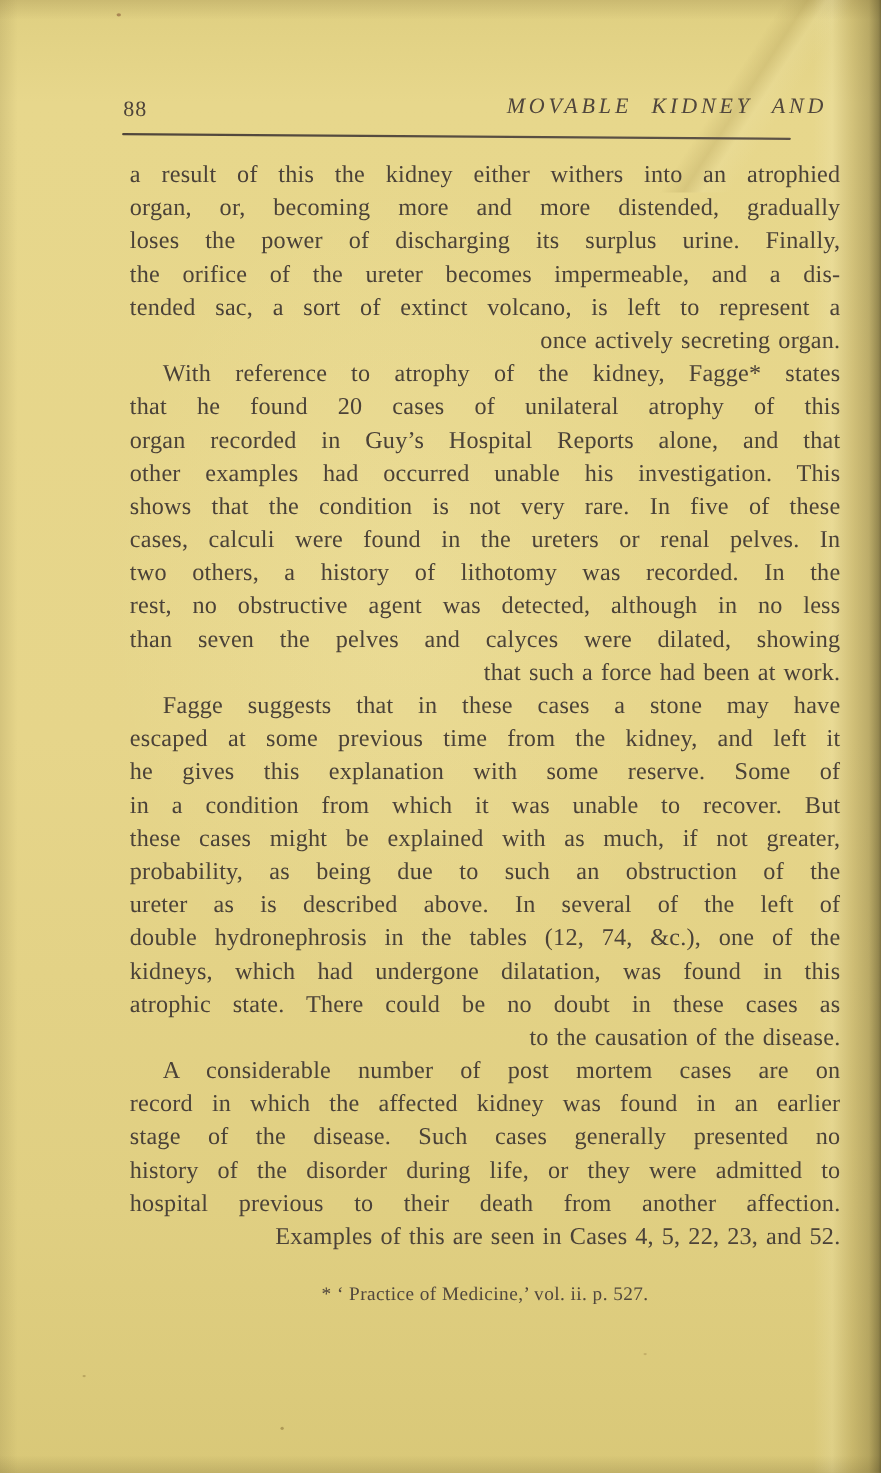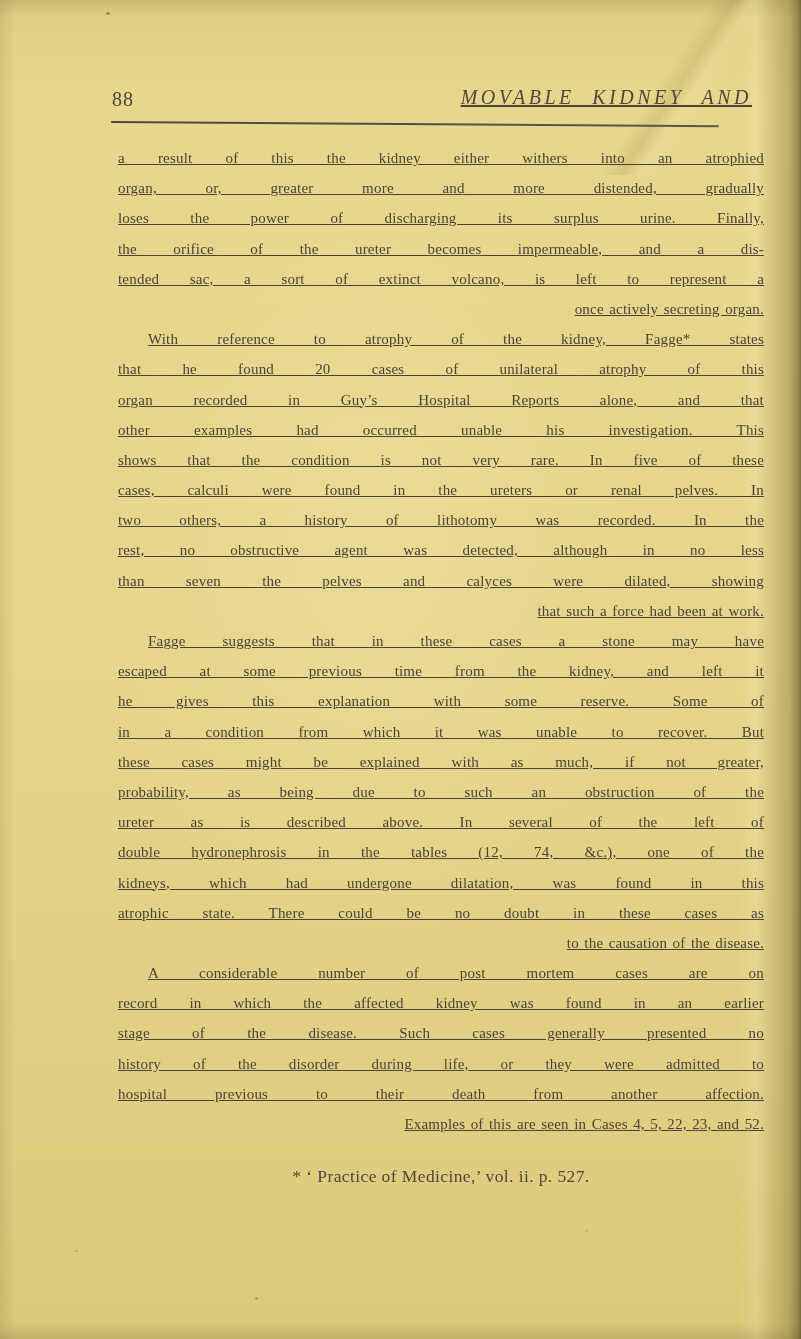--- a/index.html
+++ b/index.html
@@ -41,21 +41,21 @@
                   background: radial-gradient(ellipse at center, rgba(252,244,196,0.18), rgba(252,244,196,0) 70%); }
   .speck { position: absolute; border-radius: 50%; pointer-events: none; }
 
   
   .content {
     position: absolute;
     left: 118px; top: 86px;
     width: 646px;
     color: #4b4238;
   }
-  .header { position: relative; height: 26px; text-decoration: underline; }
+  .header { position: relative; height: 26px; }
   .page-number {
     position: absolute; left: -6px; top: 2px;
     font-size: 20px; letter-spacing: 1px; color: #4e443a;
   }
   .running-title {
     position: relative; left: -12px;
     text-align: right;
     font-style: italic;
     font-size: 20px;
     letter-spacing: 3.5px;
@@ -69,27 +69,26 @@
     border-radius: 1px;
     background: linear-gradient(to right, #50463b, #5e5447);
     transform: rotate(0.4deg);
     transform-origin: left center;
   }
 
   .body-text { margin-top: 20px; }
   .line {
     height: 30.2px;
     line-height: 30.2px;
-    font-size: 15px;
+    font-size: 22px;
     overflow: hidden;
     text-align: justify;
     word-spacing: 1.5px;
     letter-spacing: 0.2px;
     color: #4b4238;
-    text-decoration: underline;
   }
   .line::after { content: ""; display: inline-block; width: 100%; height: 0; }
   .line.short { text-align: right; }
   .line.short::after { content: none; }
   .line.indent { text-indent: 30px; }
 
   .footnote {
     margin-top: 27px;
     text-align: center;
     font-size: 17.5px;
@@ -119,21 +118,21 @@
     <div class="header">
       <span class="page-number">88</span>
       <div class="running-title">MOVABLE KIDNEY AND</div>
     </div>
 
     <div class="rule"></div>
 
     <div class="body-text">
 
     <div class="line">a result of this the kidney either withers into an atrophied</div>
-        <div class="line">organ, or, greater more and more distended, gradually</div>
+        <div class="line">organ, or, becoming more and more distended, gradually</div>
         <div class="line">loses the power of discharging its surplus urine.  Finally,</div>
         <div class="line">the orifice of the ureter becomes impermeable, and a dis-</div>
         <div class="line">tended sac, a sort of extinct volcano, is left to represent a</div>
         <div class="line short">once actively secreting organ.</div>
         <div class="line indent">With reference to atrophy of the kidney, Fagge* states</div>
         <div class="line">that he found 20 cases of unilateral atrophy of this</div>
         <div class="line">organ recorded in Guy’s Hospital Reports alone, and that</div>
         <div class="line">other examples had occurred unable his investigation.  This</div>
         <div class="line">shows that the condition is not very rare.  In five of these</div>
         <div class="line">cases, calculi were found in the ureters or renal pelves.  In</div>

